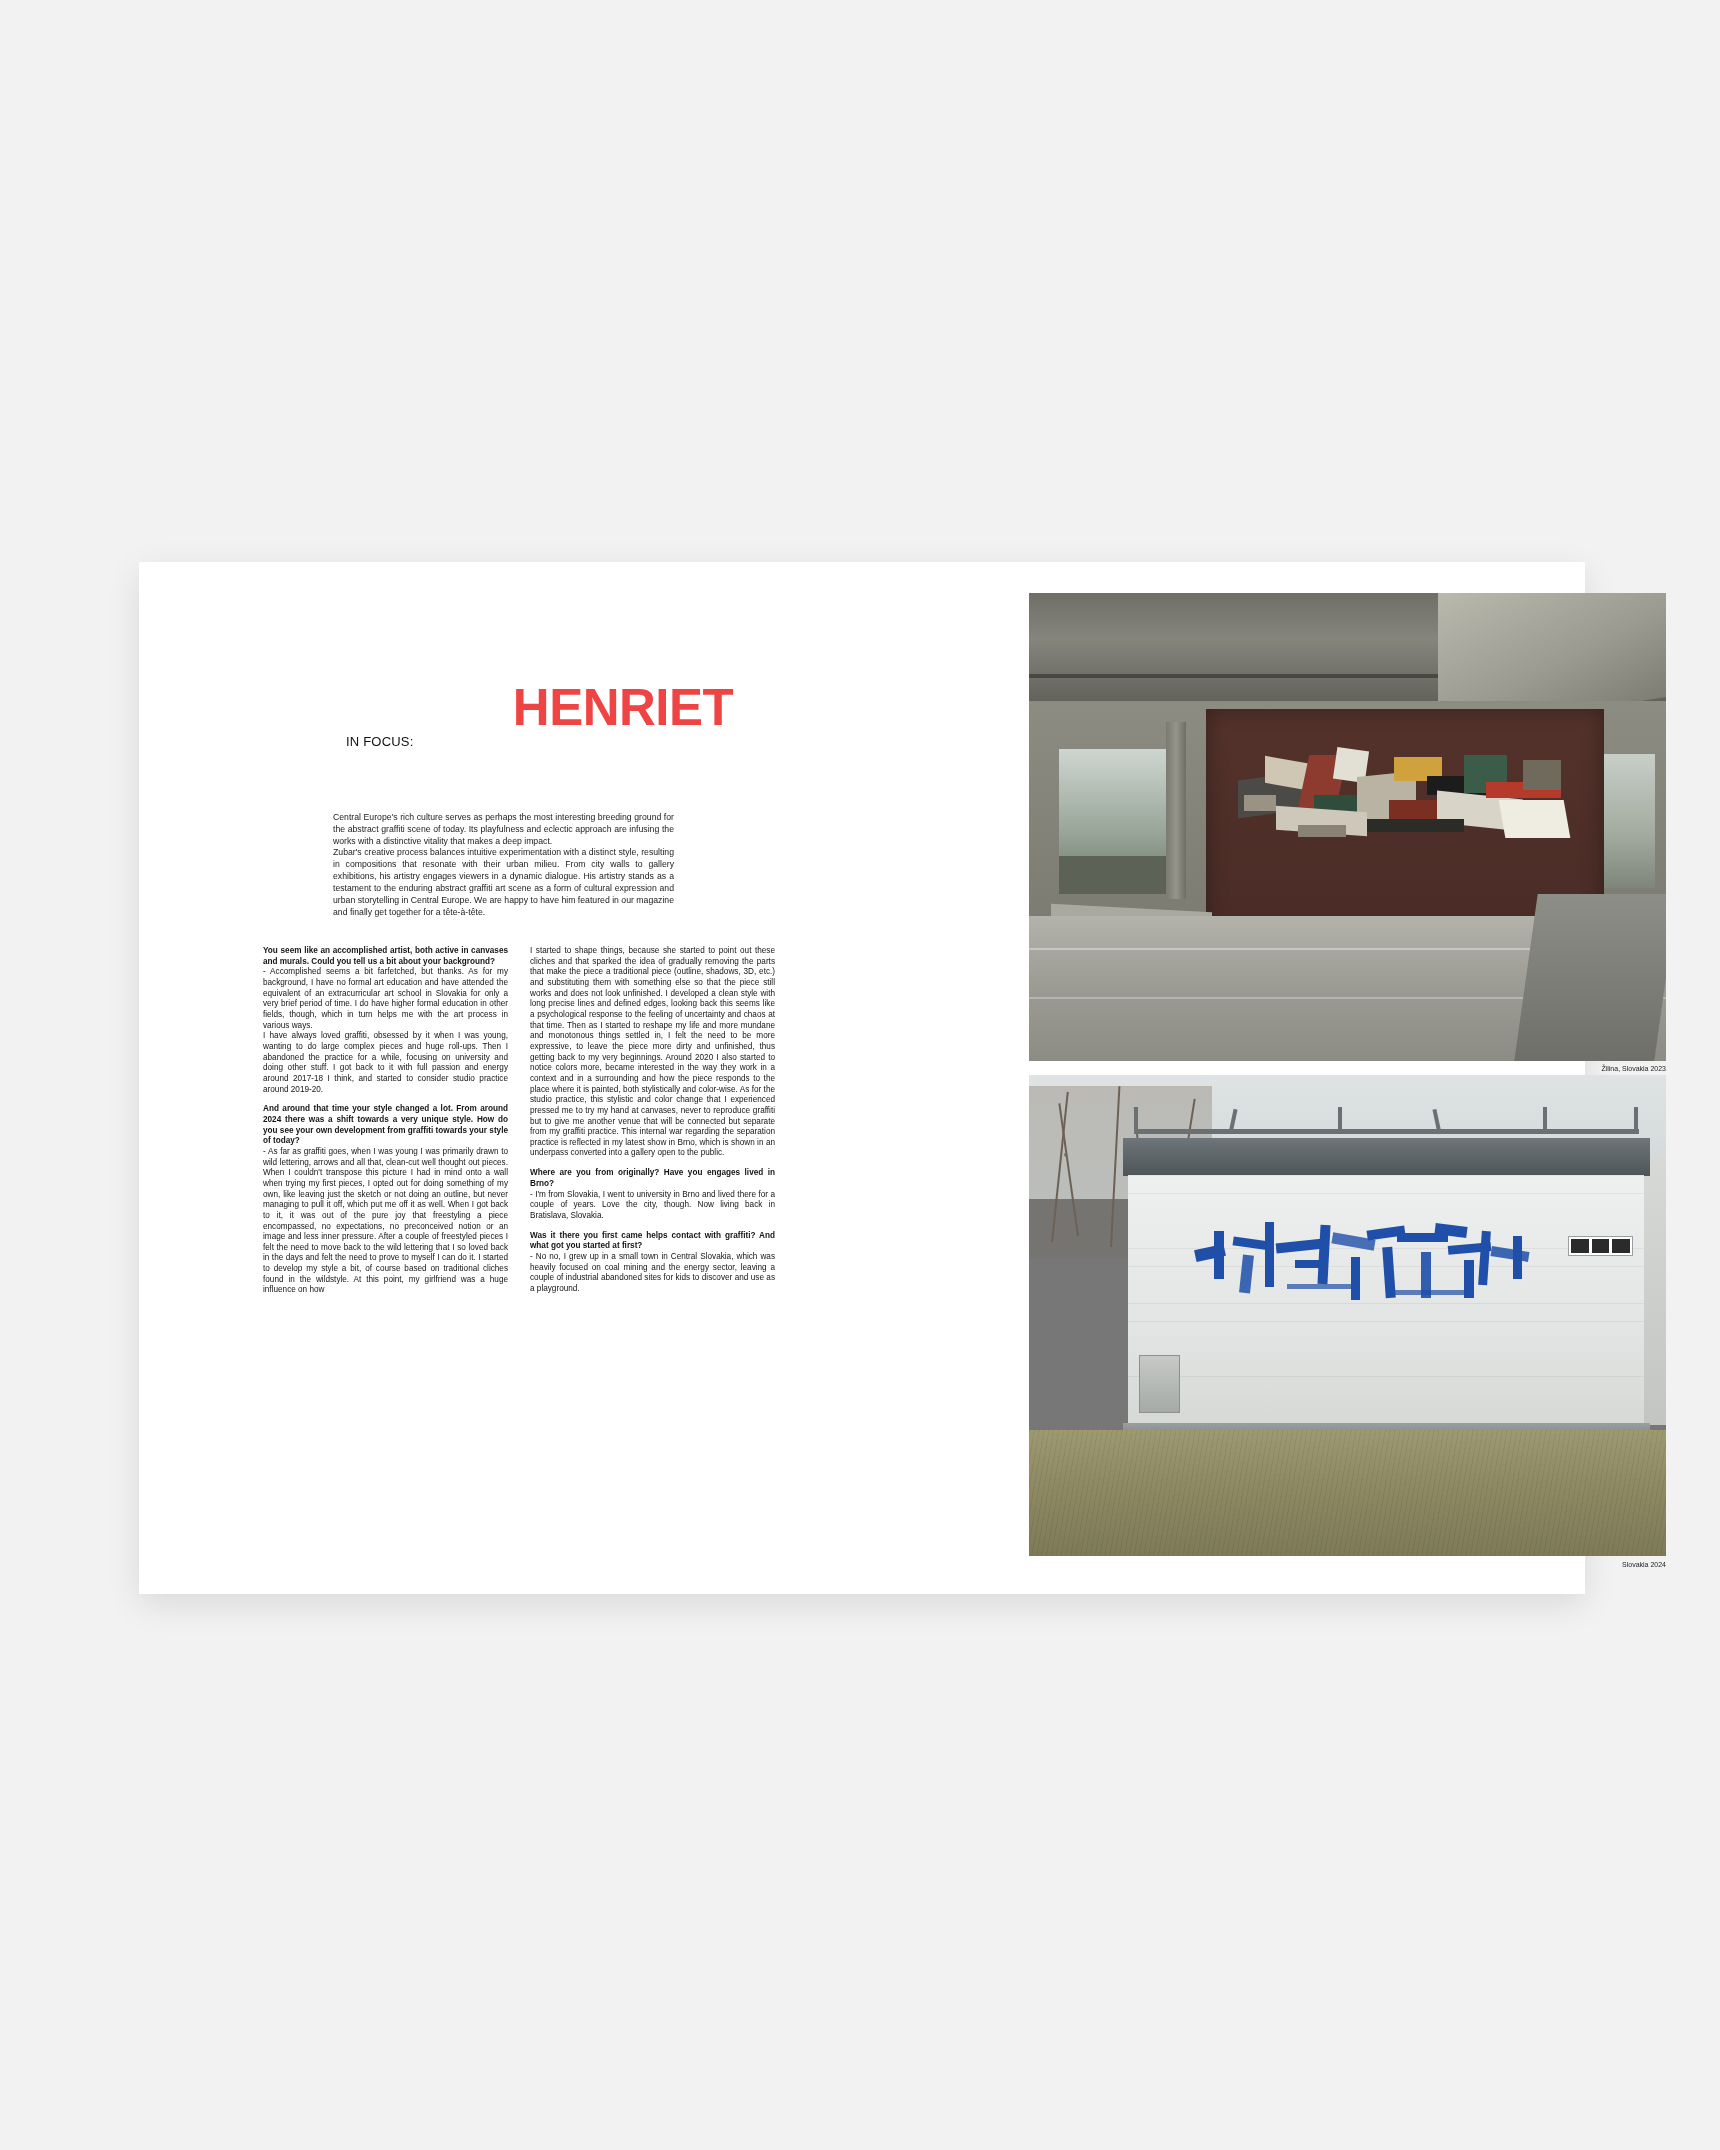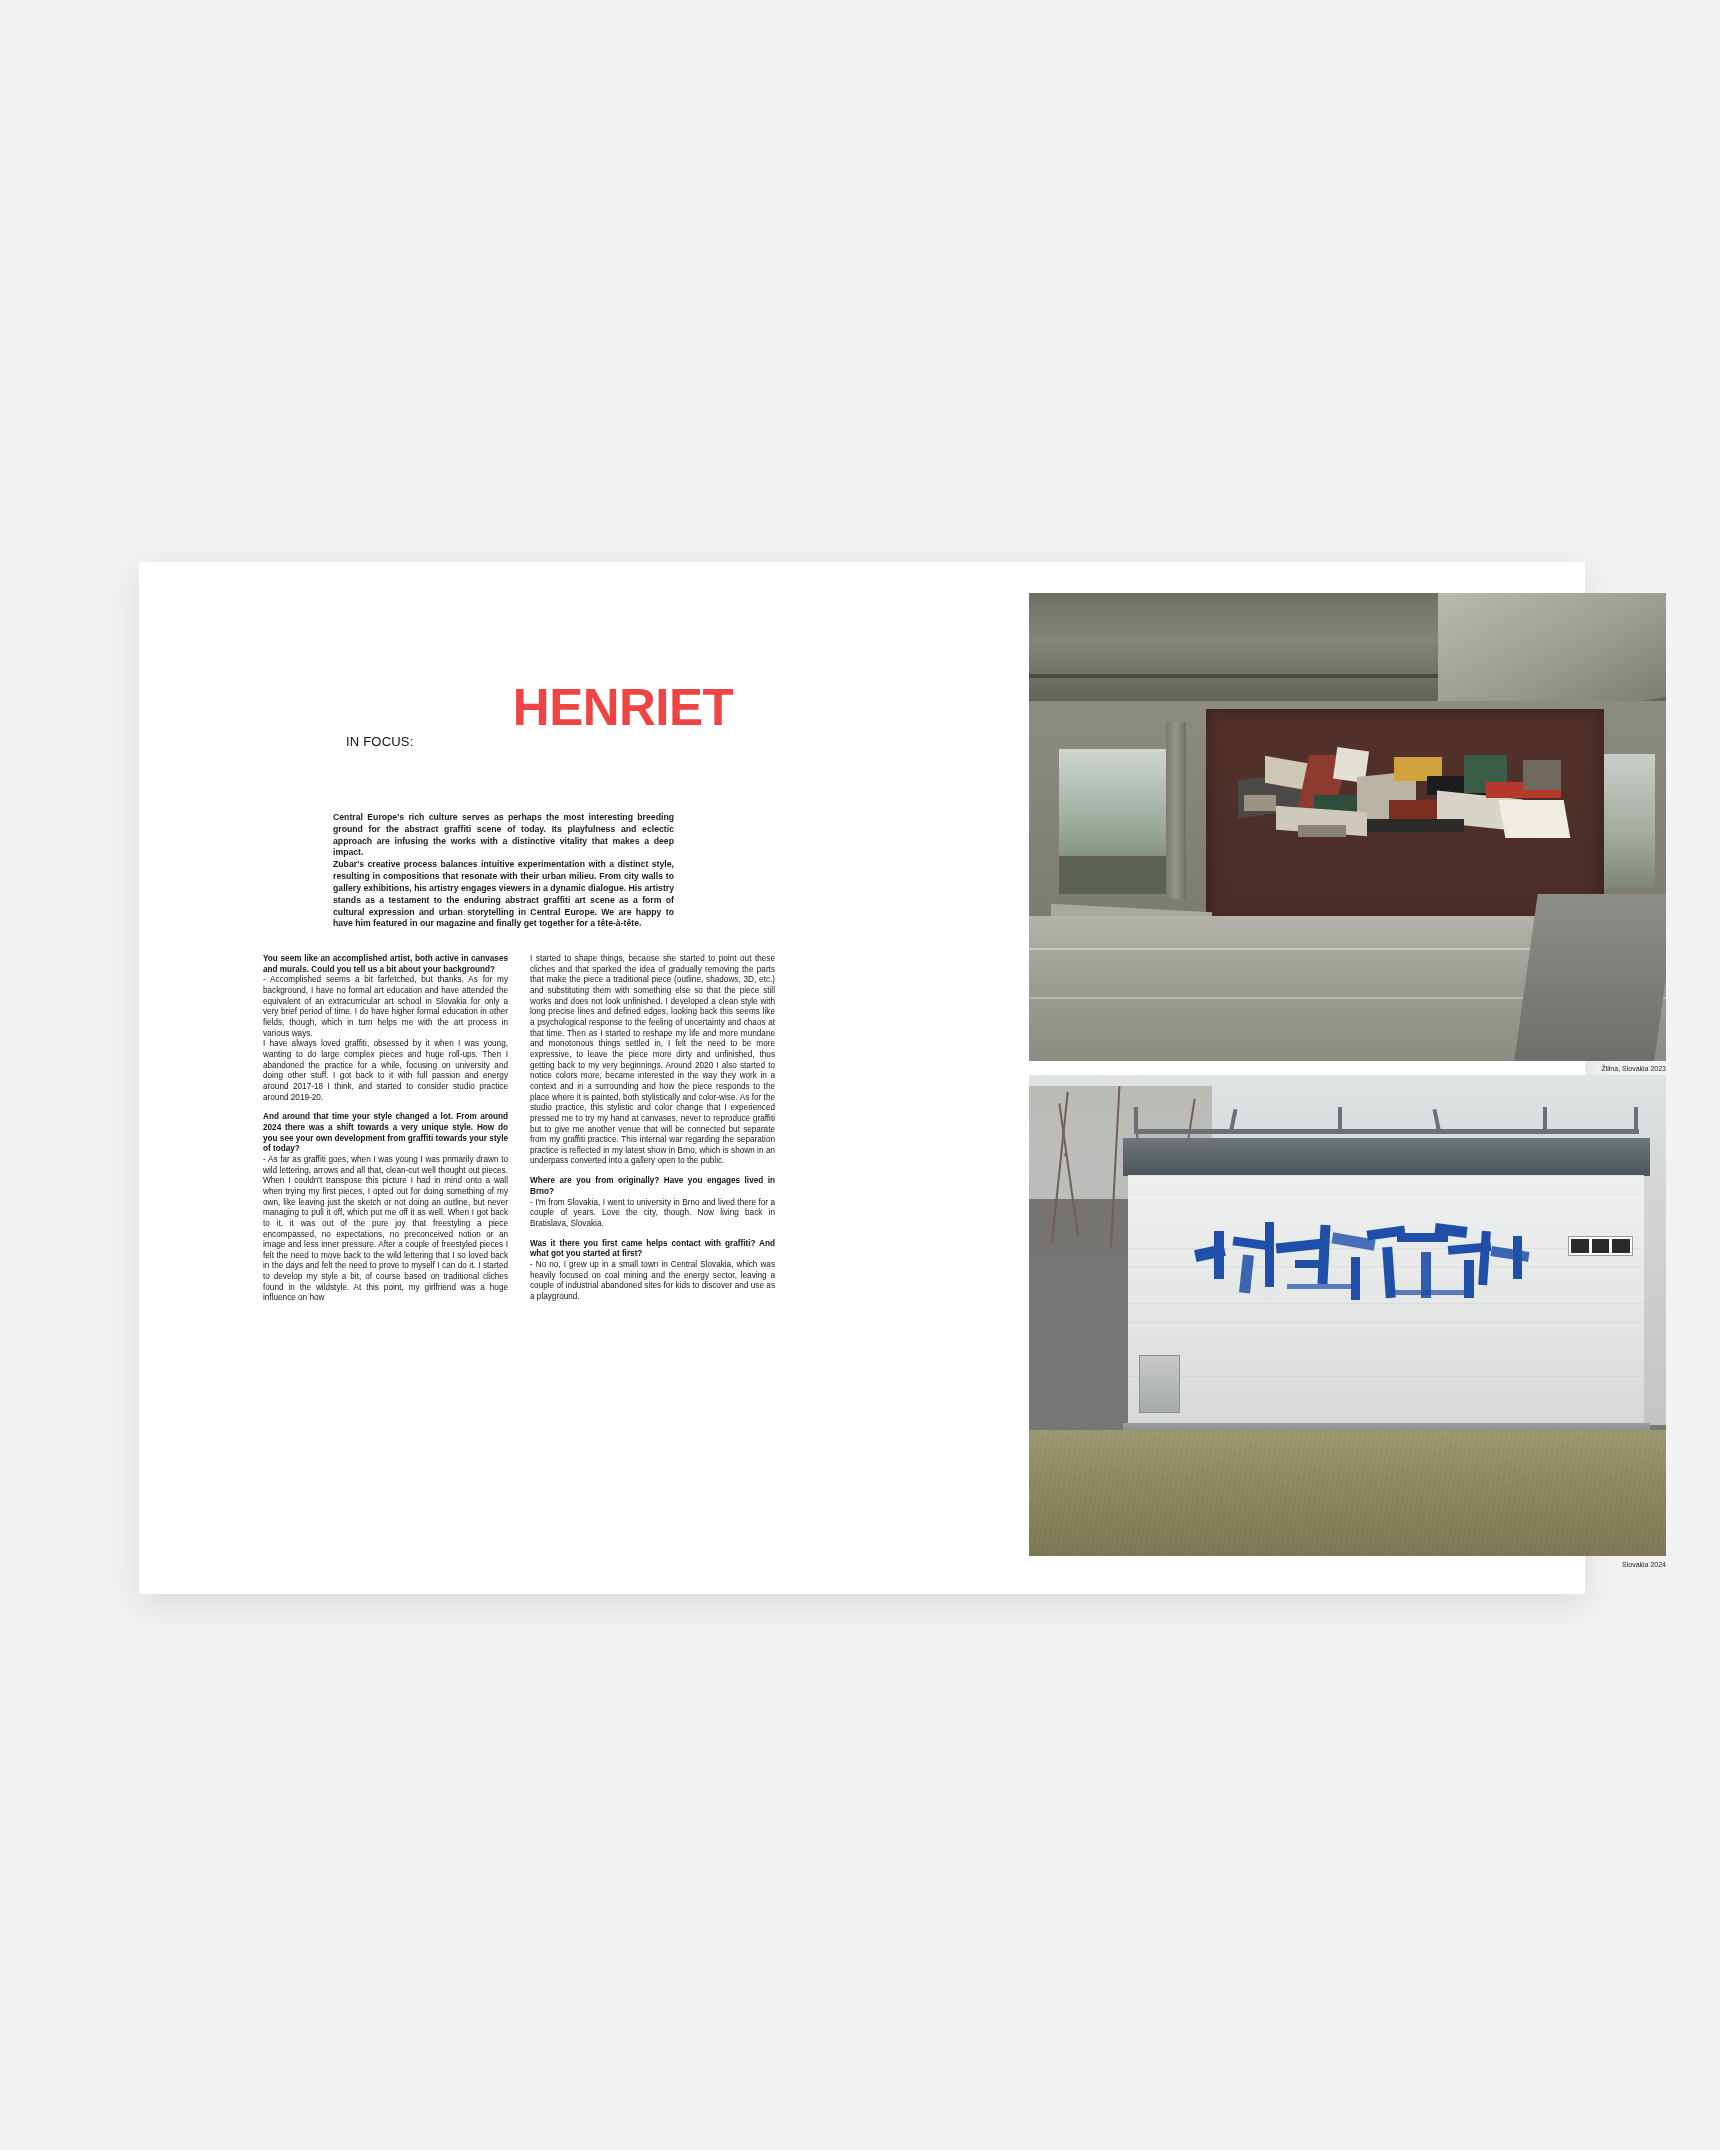--- a/index.html
+++ b/index.html
@@ -64,34 +64,33 @@
 
   .intro {
     position: absolute;
     left: 194px;
     top: 250px;
     width: 341px;
     font-size: 8.7px;
     line-height: 1.36;
     color: #1b1b1b;
     text-align: justify;
-    font-weight: bold;
   }
   .intro p { margin: 0; }
 
   .columns {
     position: absolute;
     left: 124px;
     top: 376px;
     width: 511px;
     height: 565px;
   }
   .col {
     position: absolute;
-    top: 16px;
+    top: 8px;
     width: 245px;
     font-size: 8.2px;
     line-height: 1.30;
     color: #141414;
     text-align: justify;
   }
   .col.left { left: 0; }
   .col.right { left: 267px; }
   .q {
     font-weight: 700;

